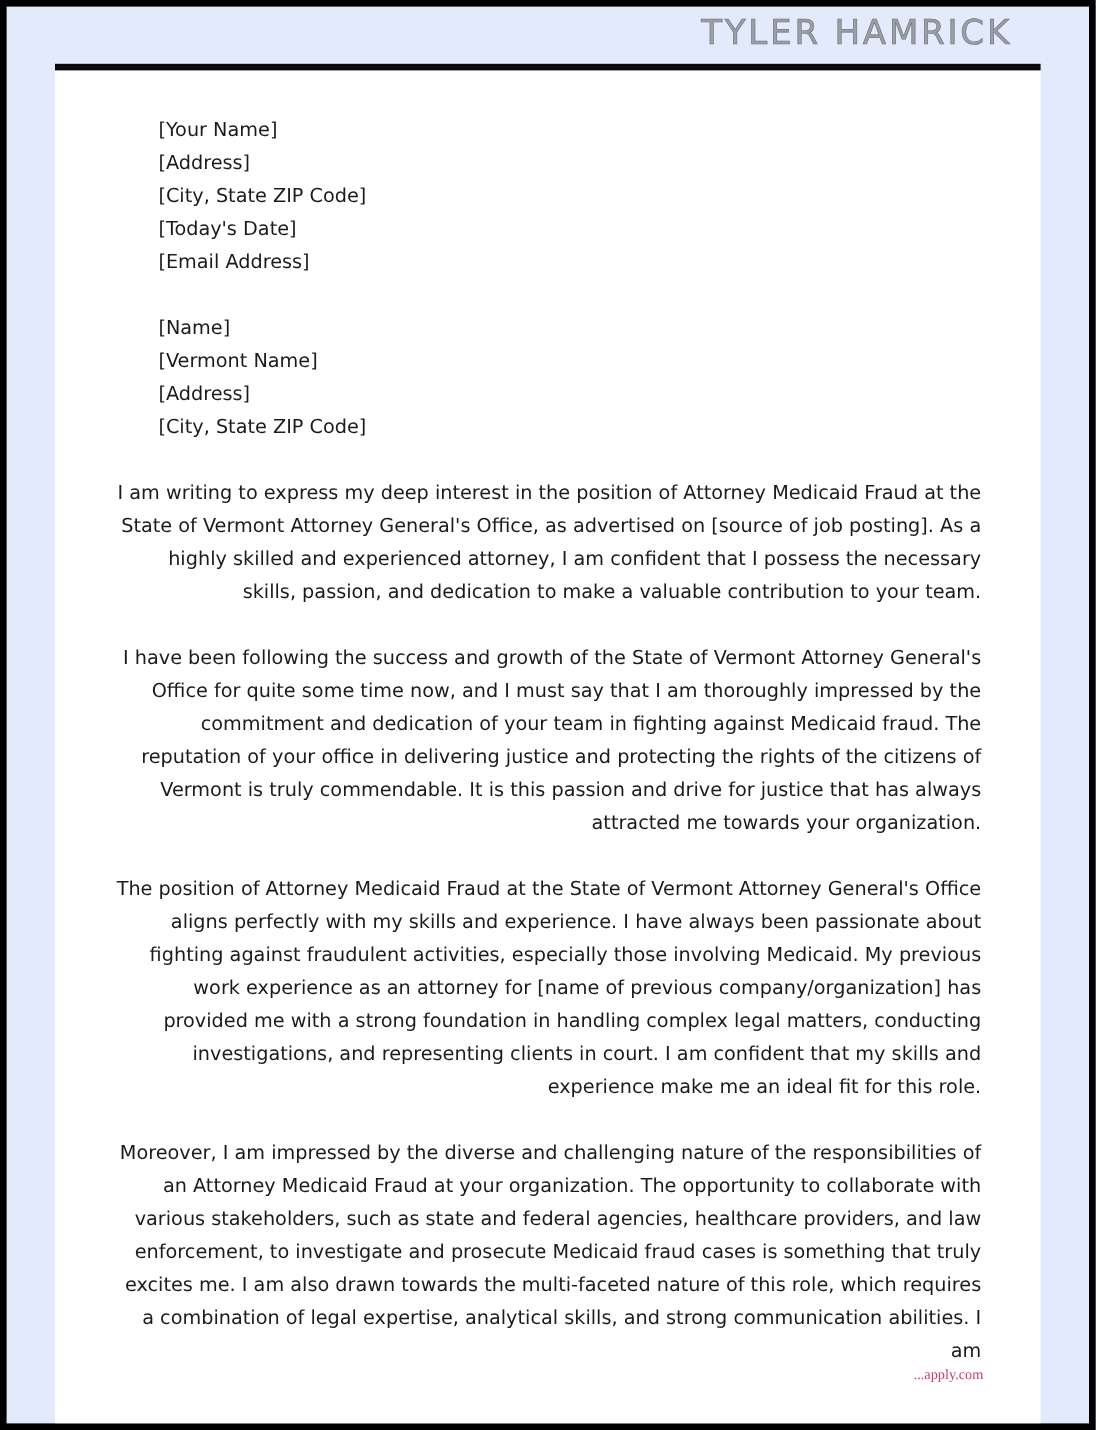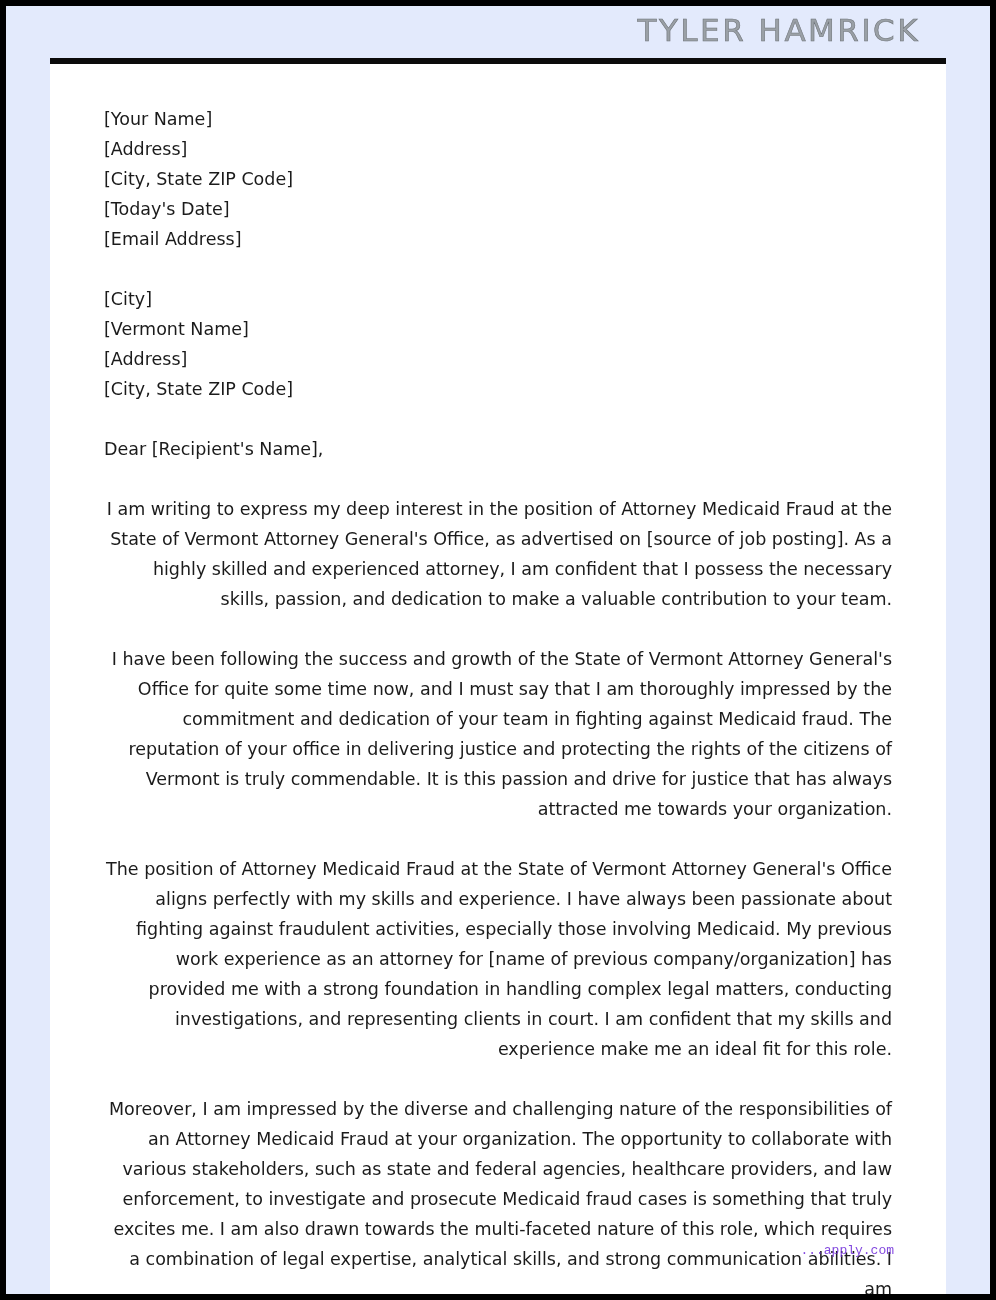--- a/index.html
+++ b/index.html
@@ -54,38 +54,39 @@
   }
   .letter-body {
     padding: 40px 54px 0 54px;
     font-family: "DejaVu Sans", sans-serif;
     font-size: 17.5px;
     line-height: 30px;
     color: #1b1b1b;
   }
   .addr-line {
     white-space: pre;
+    margin-left: 40px;
   }
   .blockgap {
     height: 30px;
   }
   p.para {
     margin: 0 0 30px 0;
     text-align: right;
   }
   p.salutation {
     margin: 0 0 30px 0;
   }
   .watermark {
     position: absolute;
     right: 52px;
     bottom: 36px;
-    font-family: Liberation Mono, monospace;
+    font-family: Liberation Serif, serif;
     font-size: 13px;
-    color: #6d28d9;
+    color: #be185d;
     opacity: 0.85;
     pointer-events: none;
   }
 </style>
 </head>
 <body>
 
 <div class="page">
 
   <div class="header">
@@ -99,29 +100,28 @@
         <div class="addr-line">[Your Name]</div>
         <div class="addr-line">[Address]</div>
         <div class="addr-line">[City, State ZIP Code]</div>
         <div class="addr-line">[Today's Date]</div>
         <div class="addr-line">[Email Address]</div>
       </div>
 
       <div class="blockgap"></div>
 
       <div>
-        <div class="addr-line">[City]</div>
+        <div class="addr-line">[Name]</div>
         <div class="addr-line">[Vermont Name]</div>
         <div class="addr-line">[Address]</div>
         <div class="addr-line">[City, State ZIP Code]</div>
       </div>
 
       <div class="blockgap"></div>
 
-      <p class="salutation">Dear [Recipient's Name],</p>
 
       <p class="para">I am writing to express my deep interest in the position of Attorney Medicaid Fraud at the State of Vermont Attorney General's Office, as advertised on [source of job posting]. As a highly skilled and experienced attorney, I am confident that I possess the necessary skills, passion, and dedication to make a valuable contribution to your team.</p>
       <p class="para">I have been following the success and growth of the State of Vermont Attorney General's Office for quite some time now, and I must say that I am thoroughly impressed by the commitment and dedication of your team in fighting against Medicaid fraud. The reputation of your office in delivering justice and protecting the rights of the citizens of Vermont is truly commendable. It is this passion and drive for justice that has always attracted me towards your organization.</p>
       <p class="para">The position of Attorney Medicaid Fraud at the State of Vermont Attorney General's Office aligns perfectly with my skills and experience. I have always been passionate about fighting against fraudulent activities, especially those involving Medicaid. My previous work experience as an attorney for [name of previous company/organization] has provided me with a strong foundation in handling complex legal matters, conducting investigations, and representing clients in court. I am confident that my skills and experience make me an ideal fit for this role.</p>
       <p class="para">Moreover, I am impressed by the diverse and challenging nature of the responsibilities of an Attorney Medicaid Fraud at your organization. The opportunity to collaborate with various stakeholders, such as state and federal agencies, healthcare providers, and law enforcement, to investigate and prosecute Medicaid fraud cases is something that truly excites me. I am also drawn towards the multi-faceted nature of this role, which requires a combination of legal expertise, analytical skills, and strong communication abilities. I am</p>
 
     </div>
 
     <div class="watermark">...apply.com</div>
   </div>

